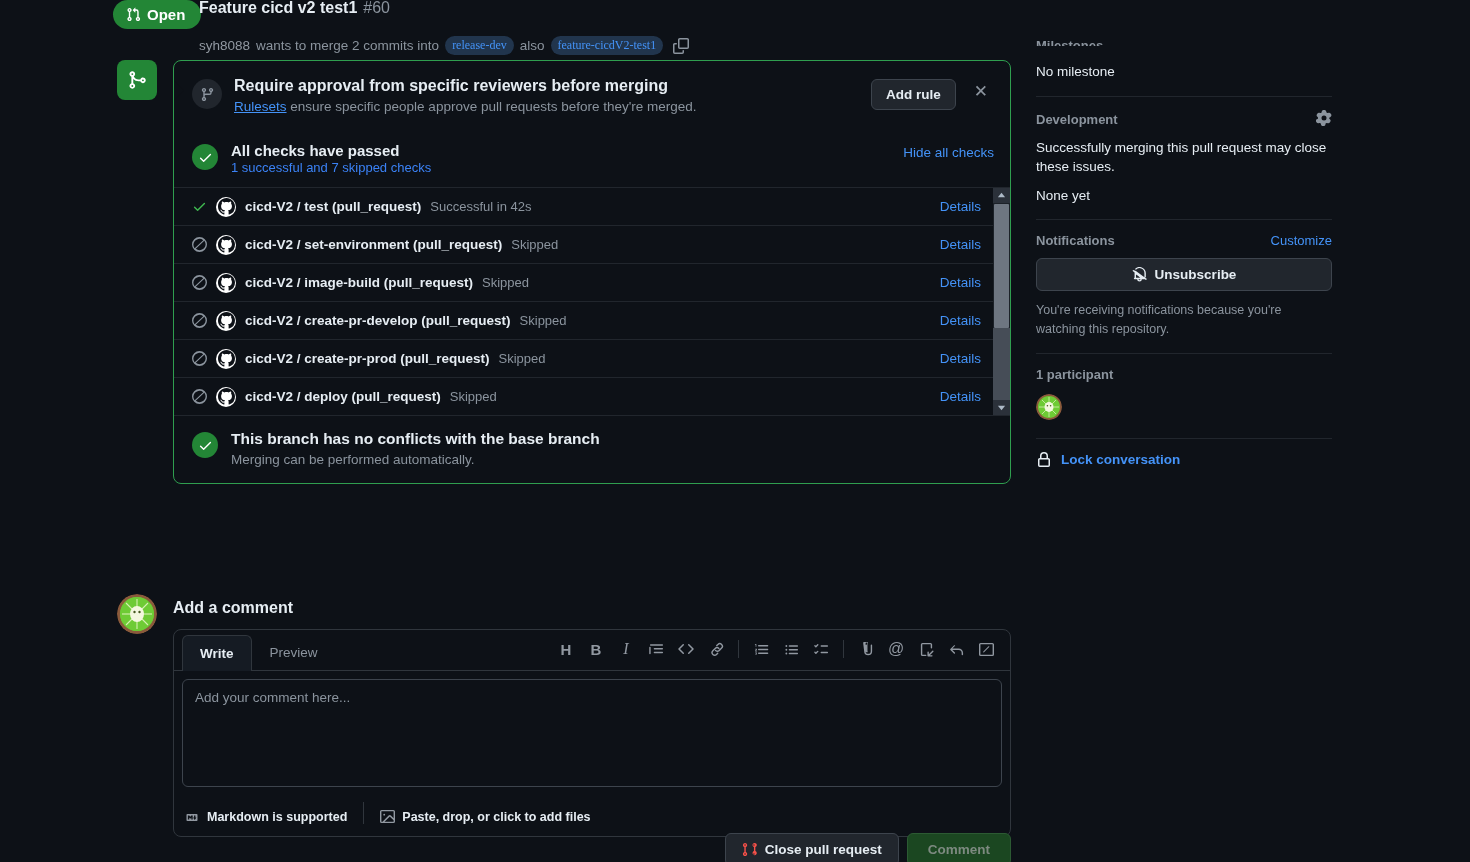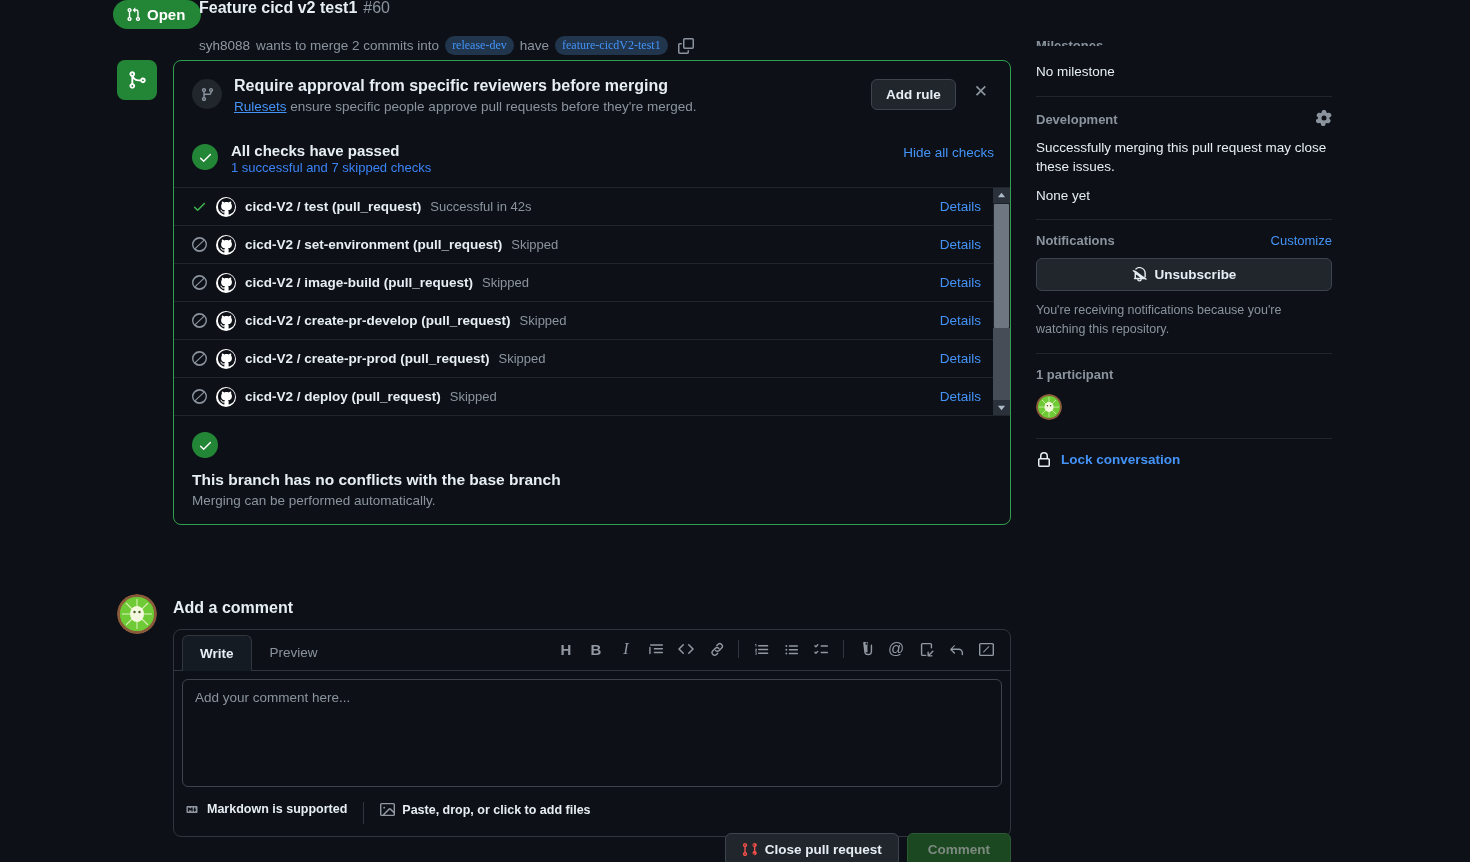--- a/index.html
+++ b/index.html
@@ -104,21 +104,21 @@
     background: #fff; flex: none; display: flex; align-items: center; justify-content: center;
   }
 
   
   .sbar { position: absolute; right: 0; top: 0; bottom: 0; width: 17px; background: #1c2128; }
   .sbar-btn { height: 15px; display: flex; align-items: center; justify-content: center; background: #2b313a; }
   .sbar-thumb { position: absolute; left: 1px; right: 1px; top: 16px; height: 124px; background: #6e7681; border-radius: 1px; }
   .sbar-track { position: absolute; left: 0; right: 0; top: 140px; bottom: 15px; background: #464d57; }
 
   
-  .conflict-row { display: flex; align-items: flex-start; gap: 13px; padding: 14px 16px 16px 18px; border-top: 1px solid #21262d; flex-direction: column; }
+  .conflict-row { display: flex; align-items: flex-start; gap: 13px; padding: 14px 16px 16px 18px; border-top: 1px solid #21262d; }
   .conflict-title { font-size: 15.5px; font-weight: bold; color: #e6edf3; }
   .conflict-sub { font-size: 13.5px; color: #8b949e; margin-top: 4px; }
 
   
   .merge-action { display: flex; align-items: center; padding: 14px 16px 16px 18px; border-top: 1px solid #21262d; }
   .merge-btn-group { display: flex; border-radius: 6px; overflow: hidden; }
   .merge-btn {
     background: #238636; color: #fff; font-weight: bold; font-size: 13.5px;
     border: none; padding: 9px 17px; cursor: pointer; font-family: inherit;
   }
@@ -155,21 +155,21 @@
   }
   .md-sep { width: 1px; height: 18px; background: #30363d; margin: 0 6px; }
   .comment-input-wrap { padding: 8px; }
   .comment-input {
     width: 100%; height: 108px; background: #0d1117;
     border: 1px solid #3d444d; border-radius: 6px;
     color: #e6edf3; font-family: inherit; font-size: 13.5px;
     padding: 10px 12px; resize: none; outline: none;
   }
   .comment-input::placeholder { color: #8b949e; }
-  .comment-footer { display: flex; align-items: flex-start; gap: 0; padding: 4px 8px 12px 10px; }
+  .comment-footer { display: flex; align-items: flex-end; gap: 0; padding: 4px 8px 12px 10px; }
   .cf-item { display: flex; align-items: center; gap: 7px; font-size: 12.5px; font-weight: bold; color: #e6edf3; cursor: pointer; }
   .cf-sep { width: 1px; height: 22px; background: #30363d; margin: 0 16px; }
 
   
   .bottom-actions { position: absolute; left: 173px; top: 833px; width: 838px; display: flex; justify-content: flex-end; gap: 8px; }
   .close-pr-btn {
     display: flex; align-items: center; gap: 8px;
     background: #21262d; border: 1px solid #3d444d; border-radius: 6px;
     color: #e6edf3; font-weight: bold; font-size: 13.5px;
     padding: 8px 16px; cursor: pointer; font-family: inherit;
@@ -212,21 +212,21 @@
       <span>Open</span>
     </div>
     <div class="pr-title-line">
       <span class="pr-title">Feature cicd v2 test1</span>
       <span class="pr-number">#60</span>
     </div>
     <div class="pr-sub">
       <span class="user">syh8088</span>
       <span>wants to merge 2 commits into</span>
       <span class="branch-badge">release-dev</span>
-      <span>have</span>
+      <span>also</span>
       <span class="branch-badge">feature-cicdV2-test1</span>
       <span class="copy-btn">
         <svg width="16" height="16" viewBox="0 0 16 16" fill="#8b949e">
           <path d="M0 6.75C0 5.784.784 5 1.75 5h1.5a.75.75 0 0 1 0 1.5h-1.5a.25.25 0 0 0-.25.25v7.5c0 .138.112.25.25.25h7.5a.25.25 0 0 0 .25-.25v-1.5a.75.75 0 0 1 1.5 0v1.5A1.75 1.75 0 0 1 9.25 16h-7.5A1.75 1.75 0 0 1 0 14.25Z"></path>
           <path d="M5 1.75C5 .784 5.784 0 6.75 0h7.5C15.216 0 16 .784 16 1.75v7.5A1.75 1.75 0 0 1 14.25 11h-7.5A1.75 1.75 0 0 1 5 9.25Zm1.75-.25a.25.25 0 0 0-.25.25v7.5c0 .138.112.25.25.25h7.5a.25.25 0 0 0 .25-.25v-7.5a.25.25 0 0 0-.25-.25Z"></path>
         </svg>
       </span>
     </div>
   </div>
 

